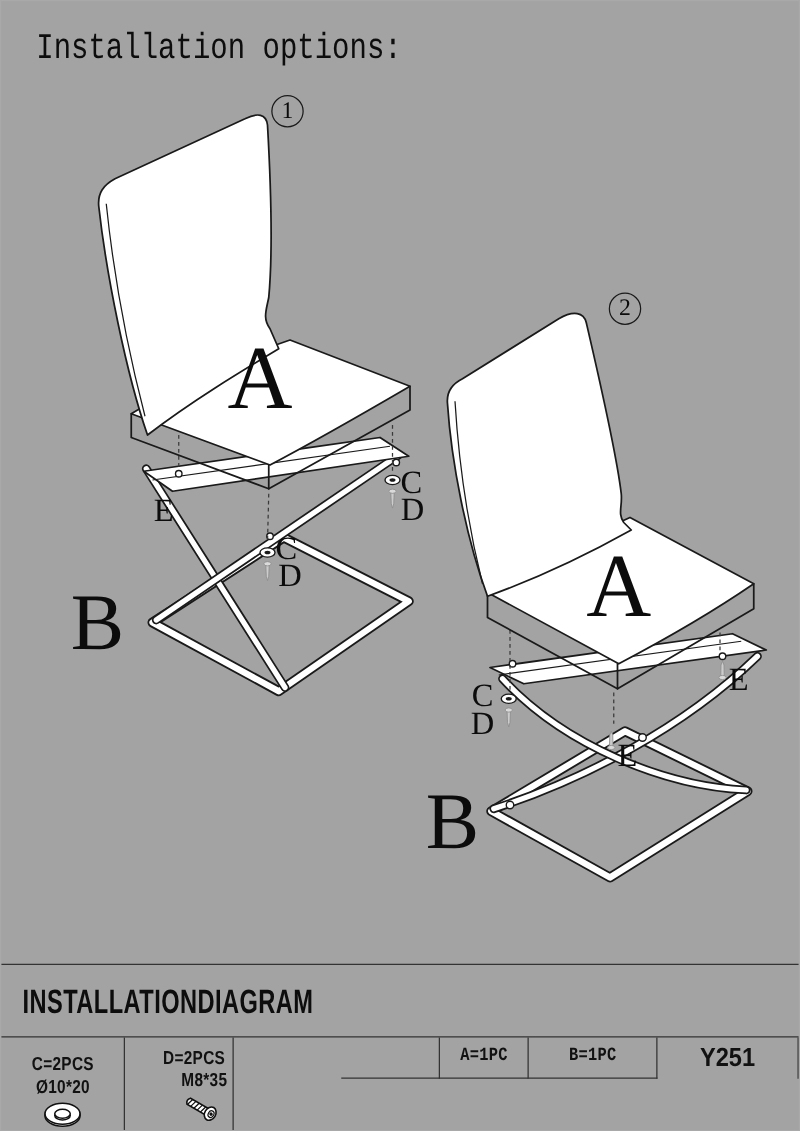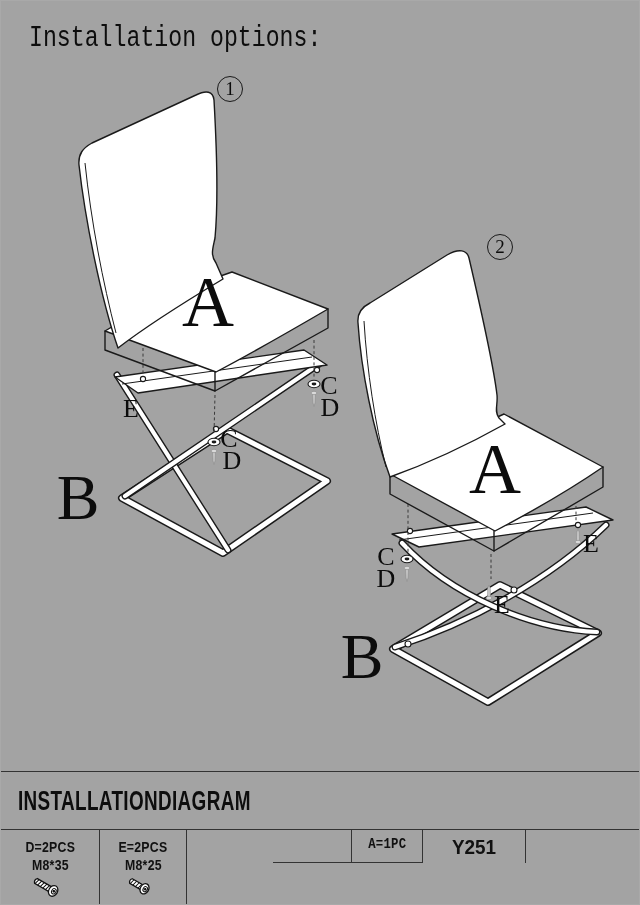--- a/index.html
+++ b/index.html
@@ -216,53 +216,53 @@
   <span class="lbl sz-s" style="left:590px;top:543px;">E</span>
 
   <div class="footer-rule"></div>
   <div class="footer-heading">INSTALLATIONDIAGRAM</div>
 
   <div class="parts-table">
     <div class="cell br bb"></div>
     <div class="cell br bb cell-pad">
       <div class="qty">A=1PC</div>
     </div>
-
-
-    <div class="cell br span2 cell-pad" style="padding-top:8px;">
+    <div class="cell br bb cell-pad">
+      <div class="qty">B=1PC</div>
+    </div>
+
+    <div class="cell br span2 cell-pad" style="padding-top:13px;">
+      <div class="qty">C=2PCS</div>
+      <div class="qty">Ø10*20</div>
+      <div class="icon-box">
+        <svg width="34" height="24" viewBox="0 0 34 24">
+          <ellipse cx="17" cy="12.6" rx="14" ry="8.4" fill="#fff" stroke="#111" stroke-width="1.3"></ellipse>
+          <ellipse cx="17" cy="11" rx="14" ry="8.4" fill="#fff" stroke="#111" stroke-width="1.3"></ellipse>
+          <ellipse cx="17" cy="12.4" rx="6.2" ry="3.6" fill="#fff" stroke="#111" stroke-width="1.2"></ellipse>
+          <ellipse cx="17" cy="11" rx="6.2" ry="3.6" fill="#fff" stroke="#111" stroke-width="1.2"></ellipse>
+        </svg>
+      </div>
+    </div>
+
+    <div class="cell br span2 cell-pad" style="padding-top:8px;align-items:flex-end;">
       <div class="qty">D=2PCS</div>
       <div class="qty">M8*35</div>
       <div class="icon-box">
         <svg width="42" height="28" viewBox="0 0 42 28">
           <g transform="translate(7,6) rotate(30)">
             <path d="M0,-2.8 L17,-2.8 L17,2.8 L0,2.8 Q-2.6,0 0,-2.8 Z" fill="#fff" stroke="#111" stroke-width="1.3"></path>
             <path d="M2,-2.8 L0.4,2.8 M5,-2.8 L3.4,2.8 M8,-2.8 L6.4,2.8 M11,-2.8 L9.4,2.8 M14,-2.8 L12.4,2.8" stroke="#111" stroke-width="1"></path>
             <ellipse cx="19.8" cy="0" rx="4.4" ry="5.6" fill="#fff" stroke="#111" stroke-width="1.3"></ellipse>
             <ellipse cx="20.6" cy="0" rx="2.2" ry="2.8" fill="none" stroke="#111" stroke-width="1"></ellipse>
             <polygon points="20.6,-1.5 21.9,-0.7 21.9,0.7 20.6,1.5 19.3,0.7 19.3,-0.7" fill="#111"></polygon>
           </g>
         </svg>
       </div>
     </div>
 
-    <div class="cell br span2 cell-pad" style="padding-top:8px;">
-      <div class="qty">E=2PCS</div>
-      <div class="qty">M8*25</div>
-      <div class="icon-box">
-        <svg width="38" height="26" viewBox="0 0 38 26">
-          <g transform="translate(7,6) rotate(30)">
-            <path d="M0,-2.6 L13,-2.6 L13,2.6 L0,2.6 Q-2.4,0 0,-2.6 Z" fill="#fff" stroke="#111" stroke-width="1.3"></path>
-            <path d="M2,-2.6 L0.6,2.6 M5,-2.6 L3.6,2.6 M8,-2.6 L6.6,2.6 M11,-2.6 L9.6,2.6" stroke="#111" stroke-width="1"></path>
-            <ellipse cx="15.6" cy="0" rx="4.2" ry="5.4" fill="#fff" stroke="#111" stroke-width="1.3"></ellipse>
-            <ellipse cx="16.4" cy="0" rx="2.1" ry="2.7" fill="none" stroke="#111" stroke-width="1"></ellipse>
-            <polygon points="16.4,-1.4 17.6,-0.7 17.6,0.7 16.4,1.4 15.2,0.7 15.2,-0.7" fill="#111"></polygon>
-          </g>
-        </svg>
-      </div>
-    </div>
 
     <div class="cell span2"></div>
 
     <div class="cell br">
       <div class="model">Y251</div>
     </div>
     <div class="cell br" style="grid-column:2/4;"></div>
   </div>
 
 </div>

